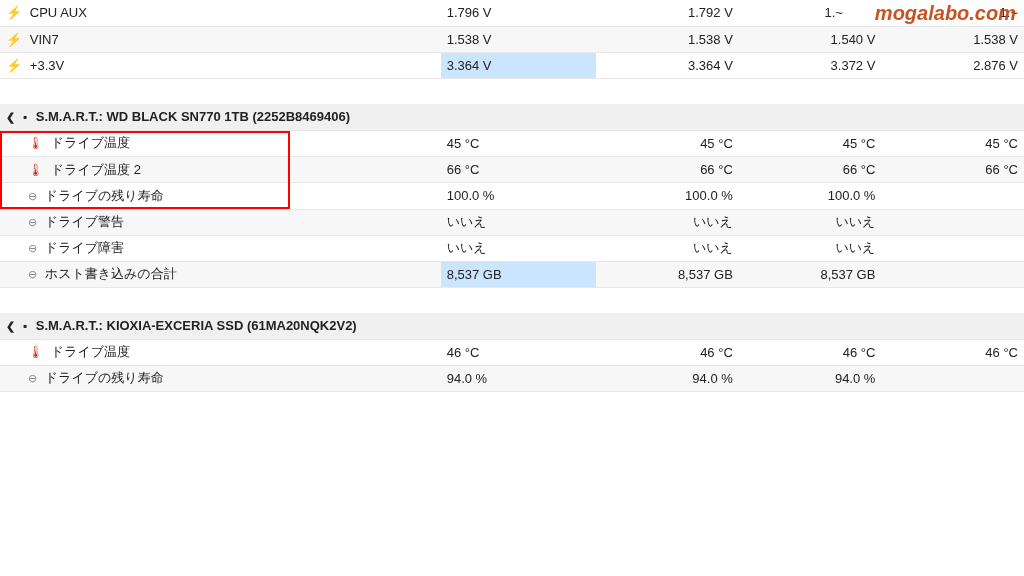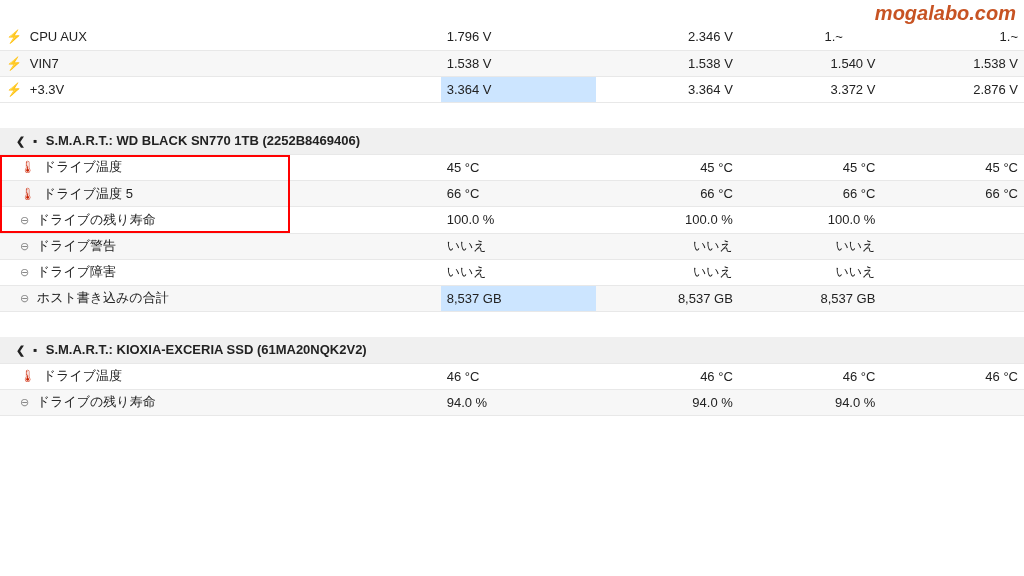--- a/index.html
+++ b/index.html
@@ -54,28 +54,28 @@
     .col-val4 {
       width: 110px;
       text-align: right;
     }
     .highlight-blue {
       background: #cce5ff;
     }
     .section-header td {
       background: #f0f0f0;
       font-weight: bold;
-      padding: 4px 16px;
+      padding: 4px 6px;
     }
     .icon-bolt {
       color: #f5a623;
       margin-right: 4px;
     }
     .indent {
-      padding-left: 20px;
+      padding-left: 28px;
     }
     .collapse-arrow {
       margin-right: 4px;
       font-size: 11px;
     }
     
     .watermark {
       position: absolute;
       top: 2px;
       right: 8px;
@@ -107,31 +107,31 @@
       background: #ffffff;
       border: none;
     }
   </style>
 </head>
 <body>
 
 <div class="container">
   <div class="watermark">mogalabo.com</div>
 
-  <div style="position:relative;margin-top:24px;">
+  <div style="position:relative;">
     <table>
 
       <tbody>
           <tr>
         <td class="col-name">
           <span class="icon-bolt">⚡</span>
           <span>CPU AUX</span>
         </td>
         <td class="col-val1">1.796 V</td>
-        <td class="col-val2">2.346 V</td>
+        <td class="col-val2">1.792 V</td>
         <td class="col-val3">1.~&nbsp;&nbsp;&nbsp;&nbsp;&nbsp;&nbsp;&nbsp;&nbsp;&nbsp;</td>
         <td class="col-val4">1.~</td>
       </tr>
 
       <tr>
         <td class="col-name">
           <span class="icon-bolt">⚡</span>
           <span>VIN7</span>
         </td>
         <td class="col-val1">1.538 V</td>
@@ -178,21 +178,21 @@
           </td>
           <td class="col-val1">45 °C</td>
           <td class="col-val2">45 °C</td>
           <td class="col-val3">45 °C</td>
           <td class="col-val4">45 °C</td>
         </tr>
 
         <tr>
           <td class="col-name indent">
             <span class="temp-icon">🌡</span>
-            <span>ドライブ温度 5</span>
+            <span>ドライブ温度 2</span>
           </td>
           <td class="col-val1">66 °C</td>
           <td class="col-val2">66 °C</td>
           <td class="col-val3">66 °C</td>
           <td class="col-val4">66 °C</td>
         </tr>
 
       </tbody>
         </table>
     </div>

